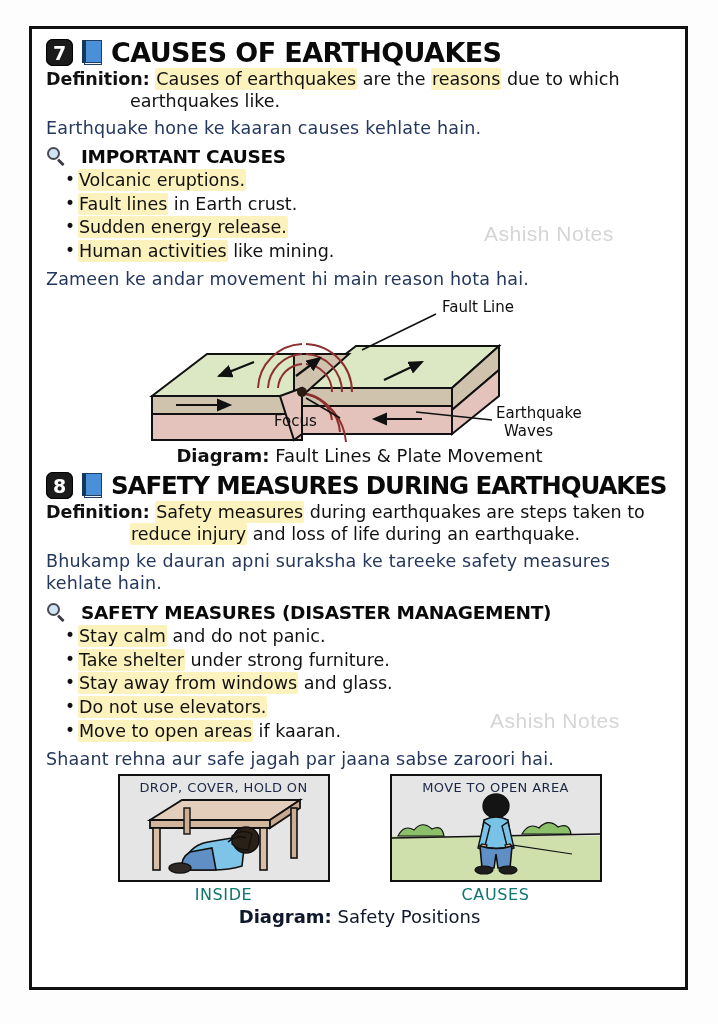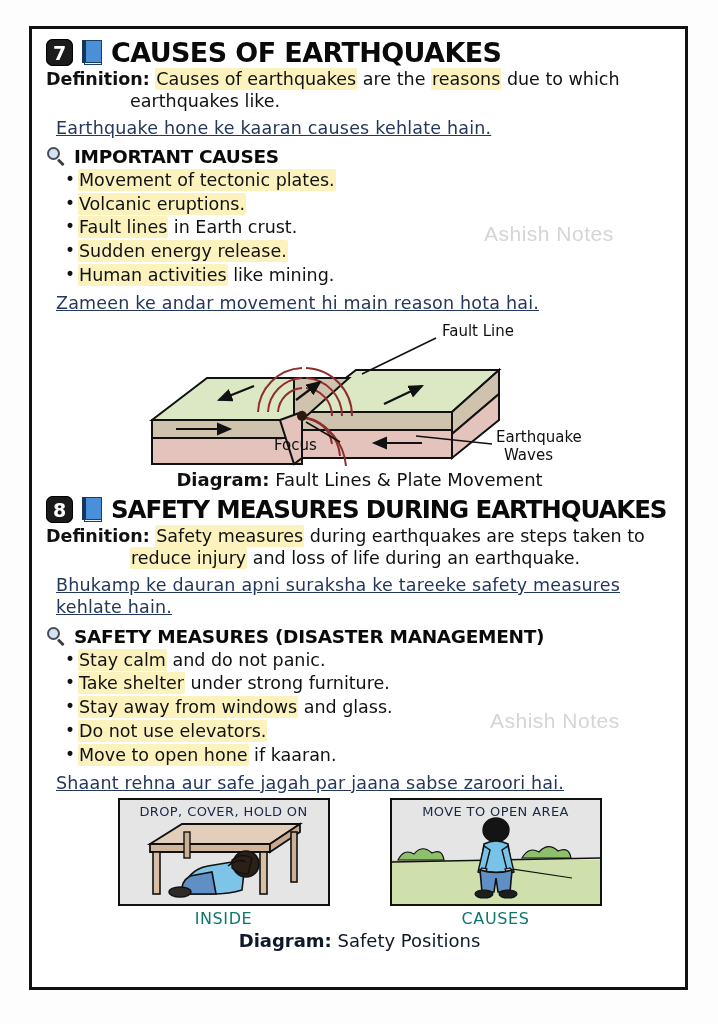--- a/index.html
+++ b/index.html
@@ -116,36 +116,35 @@
   .def-block .cont {
     display: block;
     padding-left: 84px;
     margin-top: -1px;
   }
   .hinglish {
     font-family: "DejaVu Sans", sans-serif;
     font-size: 17.5px;
     color: #24375c;
     line-height: 1.28;
-    margin: 4px 0 2px 12px;
+    margin: 4px 0 2px 2px;
     letter-spacing: 0.2px;
-    text-decoration: underline;
   }
   mark.hl {
     background: #fbf2bd;
     color: #111111;
     padding: 1px 1px;
     border-radius: 2px;
   }
 
   
   .subhead {
     display: flex;
     align-items: center;
-    gap: 8px;
+    gap: 15px;
     margin: 7px 0 2px 3px;
   }
   .mag-icon {
     width: 19px; height: 19px;
     position: relative;
     flex: 0 0 auto;
   }
   .mag-icon .lens {
     position: absolute;
     left: 0; top: 0;
@@ -292,21 +291,20 @@
 
       <div class="subhead">
         <div class="mag-icon">
           <div class="lens"></div>
             <div class="handle"></div>
         </div>
         <div class="subhead-text">IMPORTANT CAUSES</div>
       </div>
 
       <ul class="bullets">
-        <li><mark class="hl">Movement of tectonic plates.</mark><span></span></li>
         <li><mark class="hl">Volcanic eruptions.</mark><span></span></li>
         <li><mark class="hl">Fault lines</mark><span> in Earth crust.</span></li>
         <li><mark class="hl">Sudden energy release.</mark><span></span></li>
         <li><mark class="hl">Human activities</mark><span> like mining.</span></li>
       </ul>
 
       <div class="hinglish">Zameen ke andar movement hi main reason hota hai.</div>
 
       <div class="fault-wrap">
         <svg width="635" height="152" viewBox="0 0 635 152">
@@ -387,21 +385,21 @@
             <div class="handle"></div>
         </div>
         <div class="subhead-text">SAFETY MEASURES (DISASTER MANAGEMENT)</div>
       </div>
 
       <ul class="bullets">
         <li><mark class="hl">Stay calm</mark><span> and do not panic.</span></li>
         <li><mark class="hl">Take shelter</mark><span> under strong furniture.</span></li>
         <li><mark class="hl">Stay away from windows</mark><span> and glass.</span></li>
         <li><mark class="hl">Do not use elevators.</mark><span></span></li>
-        <li><mark class="hl">Move to open hone</mark><span> if kaaran.</span></li>
+        <li><mark class="hl">Move to open areas</mark><span> if kaaran.</span></li>
       </ul>
 
       <div class="hinglish">Shaant rehna aur safe jagah par jaana sabse zaroori hai.</div>
 
       <div class="pics">
 
         <div class="pic-col">
           <div class="pic-box">
             <div class="pic-cap-in">DROP, COVER, HOLD ON</div>
             <svg width="208" height="104" viewBox="0 0 208 104">

